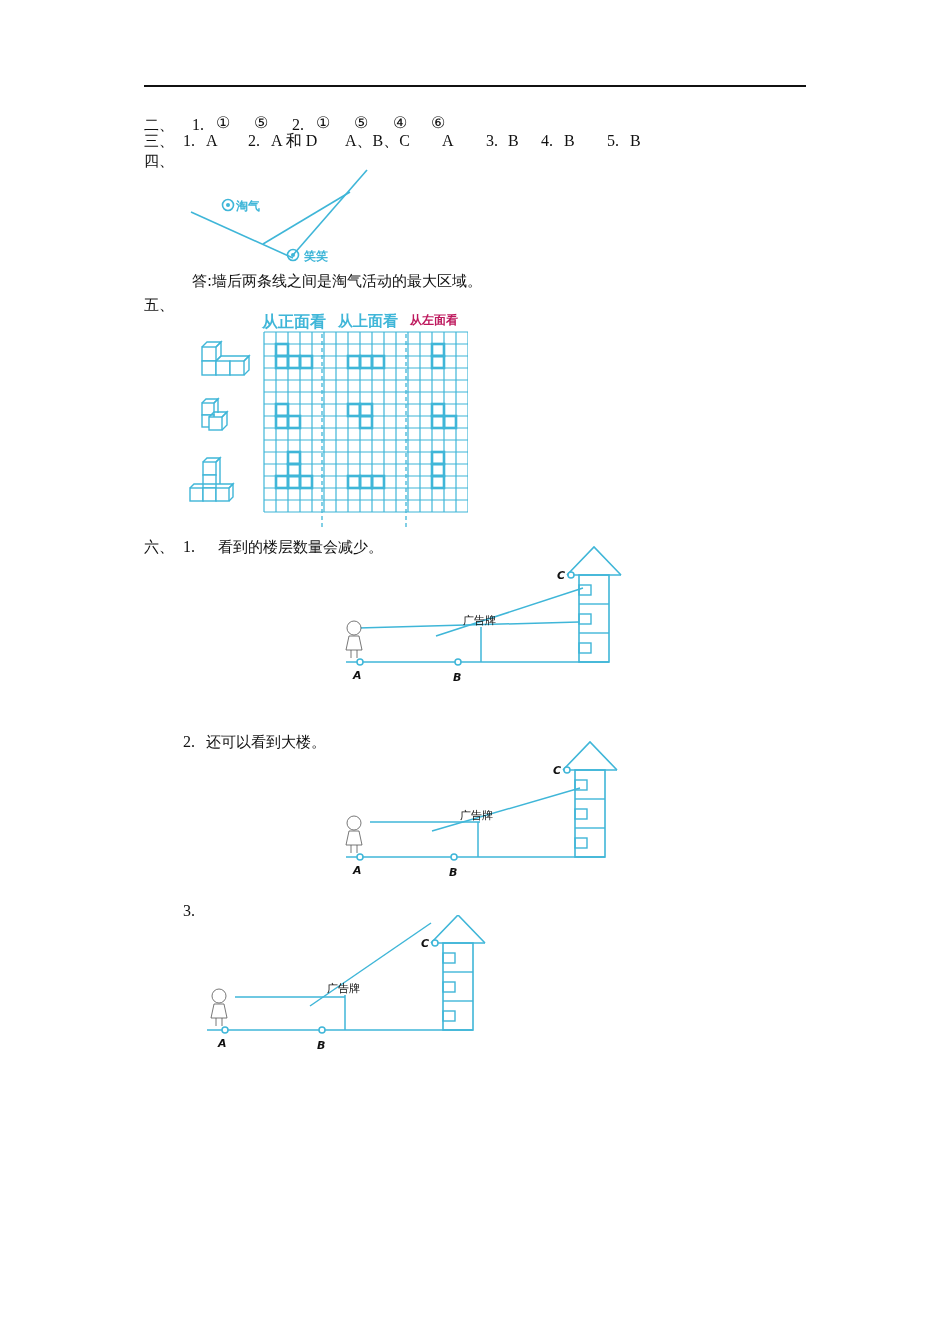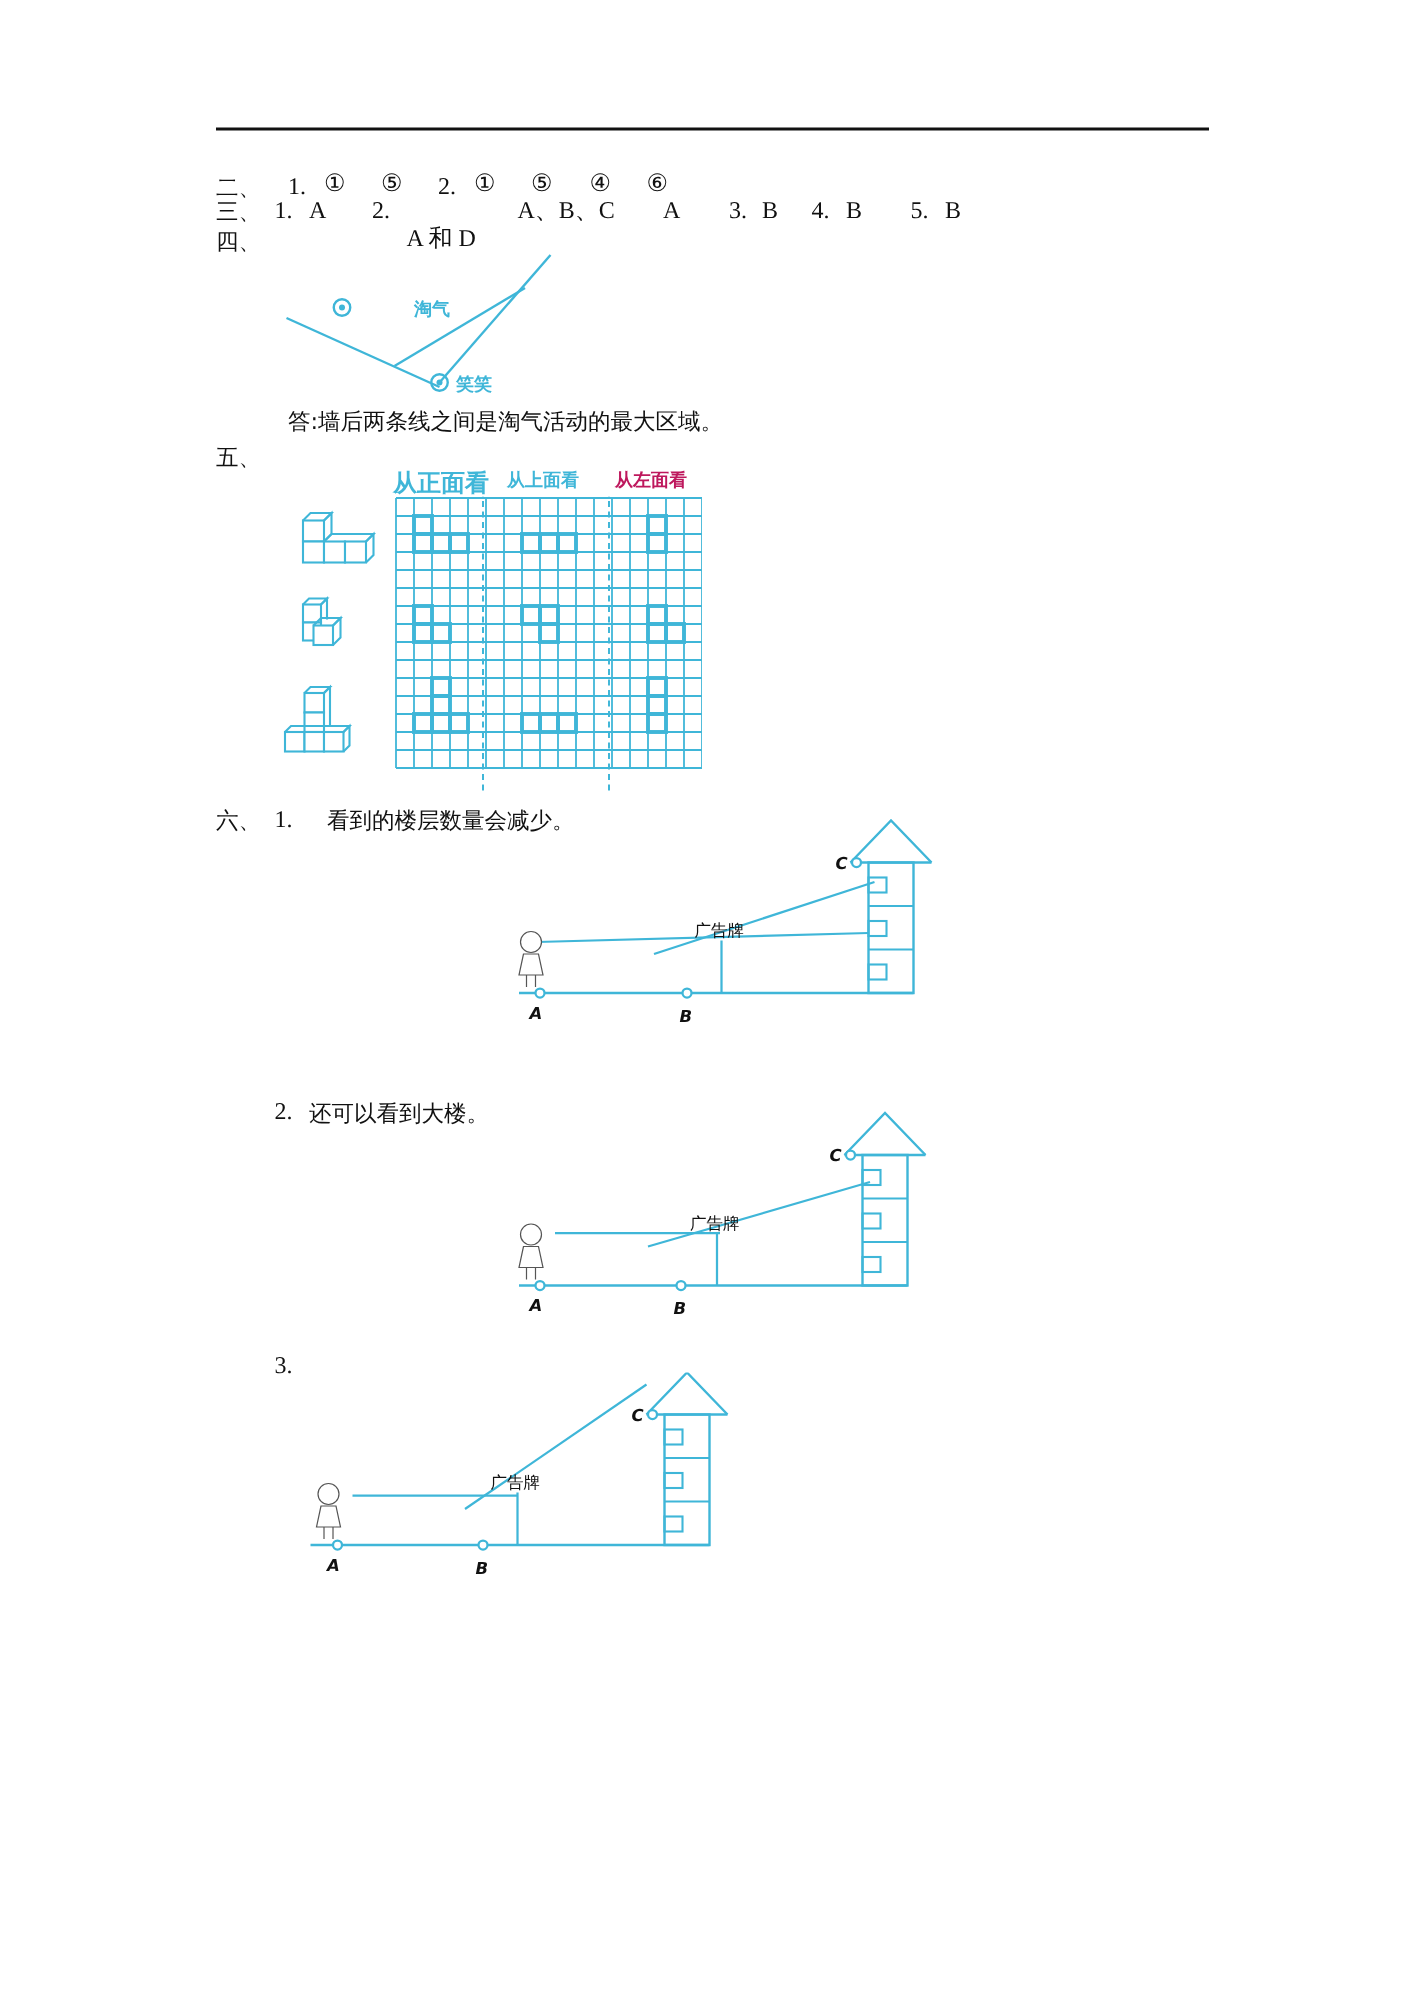--- a/index.html
+++ b/index.html
@@ -26,21 +26,21 @@
   <span class="line abs" style="left:354px;top:114px;">⑤</span>
   <span class="line abs" style="left:393px;top:114px;">④</span>
   <span class="line abs" style="left:431px;top:114px;">⑥</span>
 </div>
 
 <div>
   <span class="line cjk abs" style="left:144px;top:132px;">三、</span>
   <span class="line abs" style="left:183px;top:132px;">1.</span>
   <span class="line abs" style="left:206px;top:132px;">A</span>
   <span class="line abs" style="left:248px;top:132px;">2.</span>
-  <span class="line abs" style="left:271px;top:132px;margin-top:19px;">A 和 D</span>
+  <span class="line abs" style="left:271px;top:132px;">A 和 D</span>
   <span class="line abs" style="left:345px;top:132px;">A、B、C</span>
   <span class="line abs" style="left:442px;top:132px;">A</span>
   <span class="line abs" style="left:486px;top:132px;">3.</span>
   <span class="line abs" style="left:508px;top:132px;">B</span>
   <span class="line abs" style="left:541px;top:132px;">4.</span>
   <span class="line abs" style="left:564px;top:132px;">B</span>
   <span class="line abs" style="left:607px;top:132px;">5.</span>
   <span class="line abs" style="left:630px;top:132px;">B</span>
 </div>
 
@@ -50,29 +50,29 @@
     <g stroke="#3fb6d8" stroke-width="1.6" fill="none">
       <line x1="6" y1="47" x2="108" y2="93"></line>
       <line x1="78" y1="79" x2="165" y2="27"></line>
       <line x1="108" y1="90" x2="182" y2="5"></line>
       <circle cx="43" cy="40" r="5.5"></circle>
       <circle cx="108" cy="90" r="5.5"></circle>
     </g>
     <circle cx="43" cy="40" r="2" fill="#3fb6d8"></circle>
     <circle cx="108" cy="90" r="2" fill="#3fb6d8"></circle>
   </svg>
-  <span class="abs" style="left:236px;top:198px;font-family:'DejaVu Sans',sans-serif;font-size:12px;font-weight:bold;color:#3fb6d8;margin-left:40px;">淘气</span>
+  <span class="abs" style="left:236px;top:198px;font-family:'DejaVu Sans',sans-serif;font-size:12px;font-weight:bold;color:#3fb6d8;">淘气</span>
   <span class="abs" style="left:304px;top:248px;font-family:'DejaVu Sans',sans-serif;font-size:12px;font-weight:bold;color:#3fb6d8;">笑笑</span>
   <span class="line cjk abs" style="left:192px;top:272px;text-align:right;">答:墙后两条线之间是淘气活动的最大区域。</span>
 </div>
 
 <div>
   <span class="line cjk abs" style="left:144px;top:296px;">五、</span>
   <span class="abs" style="left:262px;top:312px;font-family:'DejaVu Sans',sans-serif;font-size:16px;font-weight:bold;color:#3fb6d8;">从正面看</span>
-  <span class="abs" style="left:338px;top:312px;font-family:'DejaVu Sans',sans-serif;font-size:12px;font-weight:bold;color:#3fb6d8;">从上面看</span>
+  <span class="abs" style="left:338px;top:312px;font-family:'DejaVu Sans',sans-serif;font-size:15px;font-weight:bold;color:#3fb6d8;">从上面看</span>
   <span class="abs" style="left:410px;top:312px;font-family:'DejaVu Sans',sans-serif;font-size:12px;font-weight:bold;color:#be185d;">从左面看</span>
 
   <svg class="abs" style="left:188px;top:335px;" width="70" height="180">
     <g stroke="#3fb6d8" stroke-width="1.4" fill="#fff">
 
       <rect x="14" y="12" width="14" height="14"></rect>
         <rect x="14" y="26" width="14" height="14"></rect>
       <rect x="28" y="26" width="14" height="14"></rect>
         <rect x="42" y="26" width="14" height="14"></rect>
       <polyline points="14,12 19,7 33,7 28,12" fill="none"></polyline>

